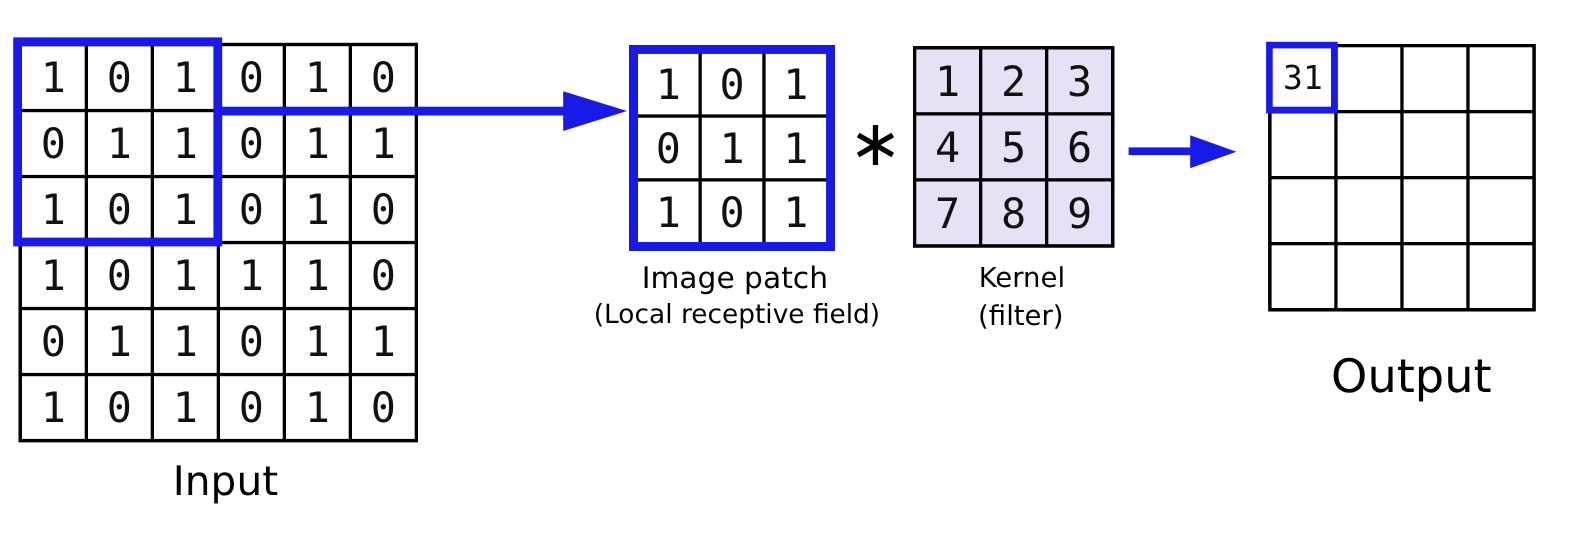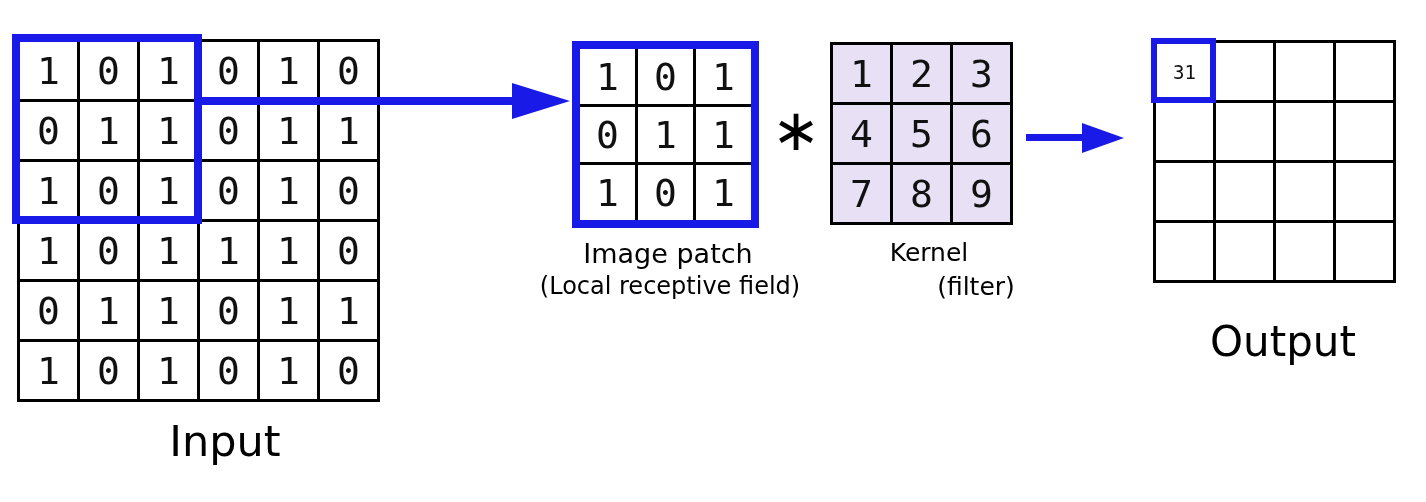--- a/index.html
+++ b/index.html
@@ -33,45 +33,45 @@
     font-family: "DejaVu Sans Mono", monospace;
     font-size: 38px;
     color: #111;
   }
   .grid-input  { left: 17px;  top: 39px; grid-template-columns: repeat(6, 57px); grid-auto-rows: 57px; }
   .grid-patch  { left: 572px; top: 41px; border: 8px solid var(--blue);
                  grid-template-columns: repeat(3, 55px); grid-auto-rows: 55px; }
   .grid-kernel { left: 830px; top: 42px; grid-template-columns: repeat(3, 57px); grid-auto-rows: 57px; }
   .grid-kernel .cell { background: var(--kernel-bg); }
   .grid-output { left: 1153px; top: 40px; grid-template-columns: repeat(4, 57px); grid-auto-rows: 57px; }
-  .grid-output .cell { font-size: 19px; }
+  .grid-output .cell { font-size: 30px; }
 
   .sel-box {
     position: absolute; box-sizing: border-box;
     border: 8px solid var(--blue); background: transparent; pointer-events: none;
   }
   .sel-input  { left: 12px;   top: 34px; width: 190px; height: 190px; }
   .sel-output { left: 1151px; top: 38px; width: 65px;  height: 65px; border-width: 6px; }
 
   .arrow-line { position: absolute; background: var(--blue); }
   .arrow-head { position: absolute; width: 0; height: 0; }
   .a1-line { left: 196px;  top: 97px;  width: 318px; height: 8px; }
   .a1-head { left: 512px;  top: 83px;  border-top: 18px solid transparent;
              border-bottom: 18px solid transparent; border-left: 58px solid var(--blue); }
   .a2-line { left: 1026px; top: 134px; width: 58px; height: 7px; }
   .a2-head { left: 1082px; top: 123px; border-top: 15px solid transparent;
              border-bottom: 15px solid transparent; border-left: 42px solid var(--blue); }
 
   .lbl { position: absolute; transform: translateX(-50%); white-space: nowrap; }
-  .lbl-input      { left: 205px;  top: 416px; font-size: 43px; margin-left: 20px; }
+  .lbl-input      { left: 205px;  top: 416px; font-size: 37px; }
   .lbl-output     { left: 1283px; top: 297px; font-size: 42px; margin-top: 20px; }
   .lbl-patch      { left: 668px;  top: 238px; font-size: 27px; }
   .lbl-patch-sub  { left: 670px;  top: 272px; font-size: 24px; }
   .lbl-kernel     { left: 929px;  top: 238px; font-size: 25px; }
-  .lbl-kernel-sub { left: 976px;  top: 272px; font-size: 25px; }
+  .lbl-kernel-sub { left: 928px;  top: 272px; font-size: 25px; }
 
   .op {
     position: absolute; left: 796px; top: 130px;
     transform: translate(-50%, -50%);
     font-size: 58px; font-family: "DejaVu Sans", sans-serif; color: #000;
   }
 </style>
 </head>
 <body>
 

